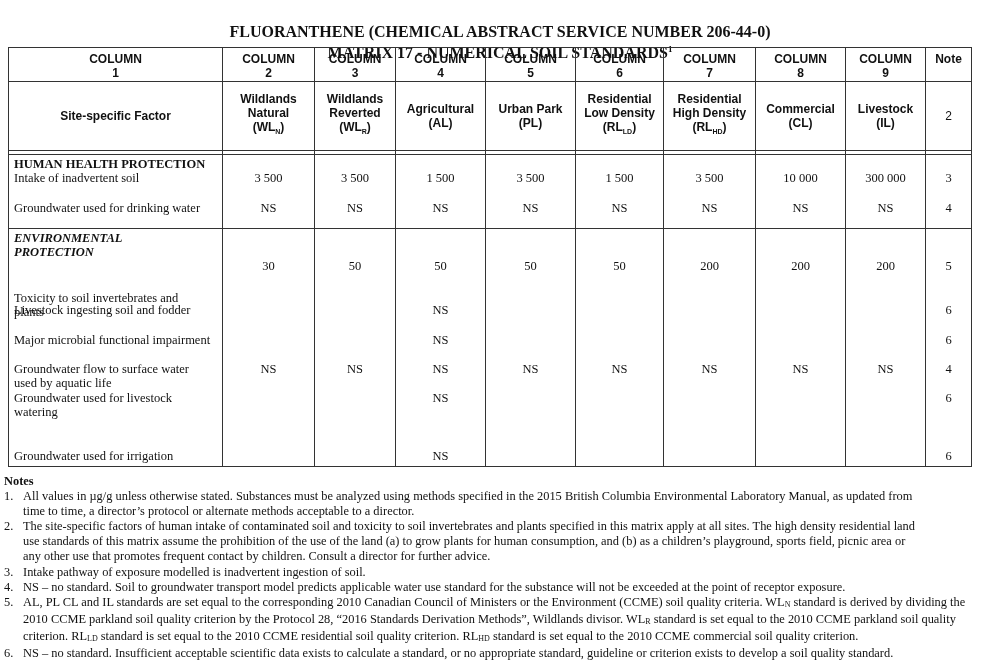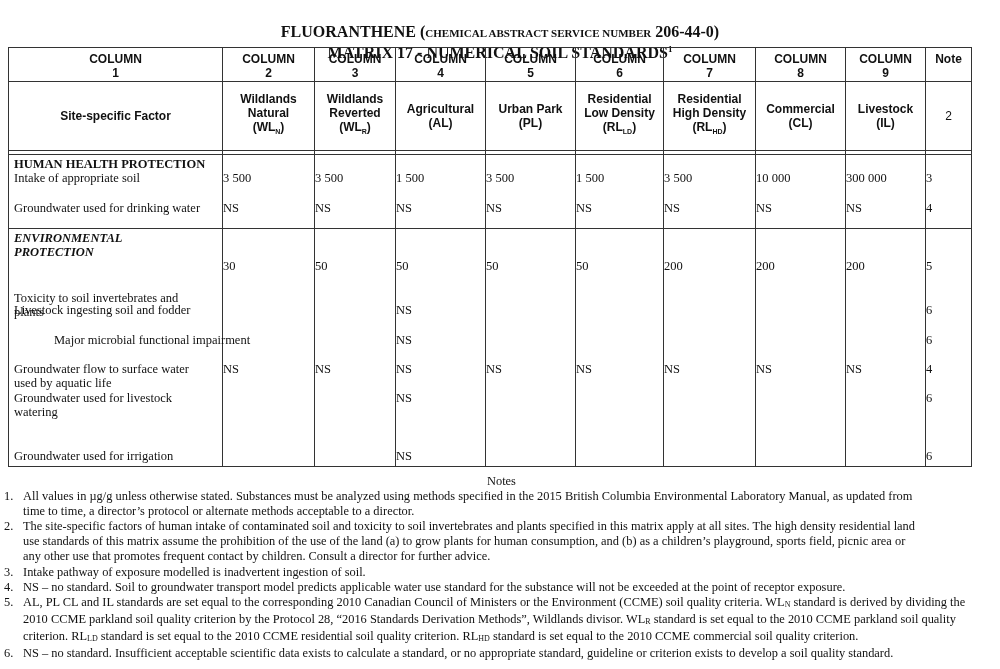--- a/index.html
+++ b/index.html
@@ -1,37 +1,37 @@
 <!DOCTYPE html>
 <html><head>
 <meta charset="utf-8">
 <style>
   html, body { margin:0; padding:0; background:#ffffff; }
   body { width:1000px; height:669px; position:relative; overflow:hidden; color:#111; }
   .title { position:absolute; left:0; width:1000px; text-align:center; font-family:"Liberation Serif", serif; font-weight:bold; color:#111; }
   .t1 { top:5px; font-size:16px;margin-top:39px; }
   .t1 sup { font-size:9px; }
   .t2 { top:23px; font-size:16px; }
-  .t2 .sc { font-size:11px; }
+  .t2 .sc { font-size:16px; }
   table.matrix { position:absolute; left:8px; top:47px; border-collapse:collapse; table-layout:fixed; width:963px; }
   table.matrix td { border:1px solid #333; padding:0; vertical-align:top; }
   .hd { font-family:"Liberation Sans", sans-serif; font-weight:bold; font-size:12px; text-align:center; line-height:14px; }
   .hd1 { height:33px;margin-left:48px; }
   .hd1 .inner { padding-top:4px; }
   .hd2 { height:68px; vertical-align:middle !important; }
   .hd2 sub { font-size:7px; }
   .note2 { font-weight:normal; }
   tr.sep td { height:3px; border-top:1px solid #333; border-bottom:1px solid #333; }
   .body { font-family:"Liberation Serif", serif; font-size:12.5px; }
   .cell { position:relative; }
   .factor { position:absolute; left:5px; line-height:14px; white-space:nowrap; }
   .sect { font-weight:bold; }
-  .val { position:absolute; left:0; right:0; text-align:left; line-height:14px; }
+  .val { position:absolute; left:0; right:0; text-align:center; line-height:14px; }
   .notes { position:absolute; left:4px; top:474px; width:995px; font-family:"Liberation Serif", serif; font-size:12.4px; line-height:15.1px; color:#111; }
-  .notes .nh { font-weight:normal;text-align:center; }
+  .notes .nh { font-weight:bold; }
   .notes .n { position:relative; padding-left:19px; }
   .notes .n .num { position:absolute; left:0; top:0; }
   .notes .n .ind { padding-left:0; }
   .notes sub { font-size:8px; vertical-align:-1px; }
 </style>
 </head>
 <body>
 
 <div class="title t1"><span>MATRIX 17 - NUMERICAL SOIL STANDARDS</span><sup>1</sup></div>
 <div class="title t2"><span>FLUORANTHENE</span> <span>(</span><span class="sc">CHEMICAL ABSTRACT SERVICE NUMBER</span> <span>206-44-0)</span></div>
@@ -163,21 +163,21 @@
         <td></td>
         <td></td>
         <td></td>
         <td></td>
         <td></td>
         <td></td>
       </tr>
     <tr id="sec0">
         <td class="body cell" style="height: 73px;">
           <div class="factor sect" style="top: 2px;">HUMAN HEALTH  PROTECTION</div>
-          <div class="factor" style="top: 16px;">Intake of appropriate soil</div>
+          <div class="factor" style="top: 16px;">Intake of inadvertent soil</div>
           <div class="factor" style="top: 46px;">Groundwater used for drinking water</div>
         </td>
         <td class="body cell">
           <div class="val" style="top: 16px;">3 500</div>
           <div class="val" style="top: 46px;">NS</div>
         </td>
         <td class="body cell">
           <div class="val" style="top: 16px;">3 500</div>
           <div class="val" style="top: 46px;">NS</div>
         </td>
@@ -208,21 +208,21 @@
         <td class="body cell">
           <div class="val" style="top: 16px;">3</div>
           <div class="val" style="top: 46px;">4</div>
         </td>
       </tr>
     <tr id="sec1">
         <td class="body cell" style="height: 237px;">
           <div class="factor sect" style="top: 2px; font-style: italic;">ENVIRONMENTAL<br>PROTECTION</div>
           <div class="factor" style="top: 30px; margin-top: 32px;">Toxicity to soil invertebrates and<br>plants</div>
           <div class="factor" style="top: 74px;">Livestock ingesting soil and fodder</div>
-          <div class="factor" style="top: 104px; margin-left: 40px;">Major microbial functional impairment</div>
+          <div class="factor" style="top: 104px;">Major microbial functional impairment</div>
           <div class="factor" style="top: 133px;">Groundwater flow to surface water<br>used by aquatic life</div>
           <div class="factor" style="top: 162px;">Groundwater used for livestock<br>watering</div>
           <div class="factor" style="top: 220px;">Groundwater used for irrigation</div>
         </td>
         <td class="body cell">
           <div class="val" style="top: 30px;">30</div>
           <div class="val" style="top: 133px;">NS</div>
         </td>
         <td class="body cell">
           <div class="val" style="top: 30px;">50</div>

